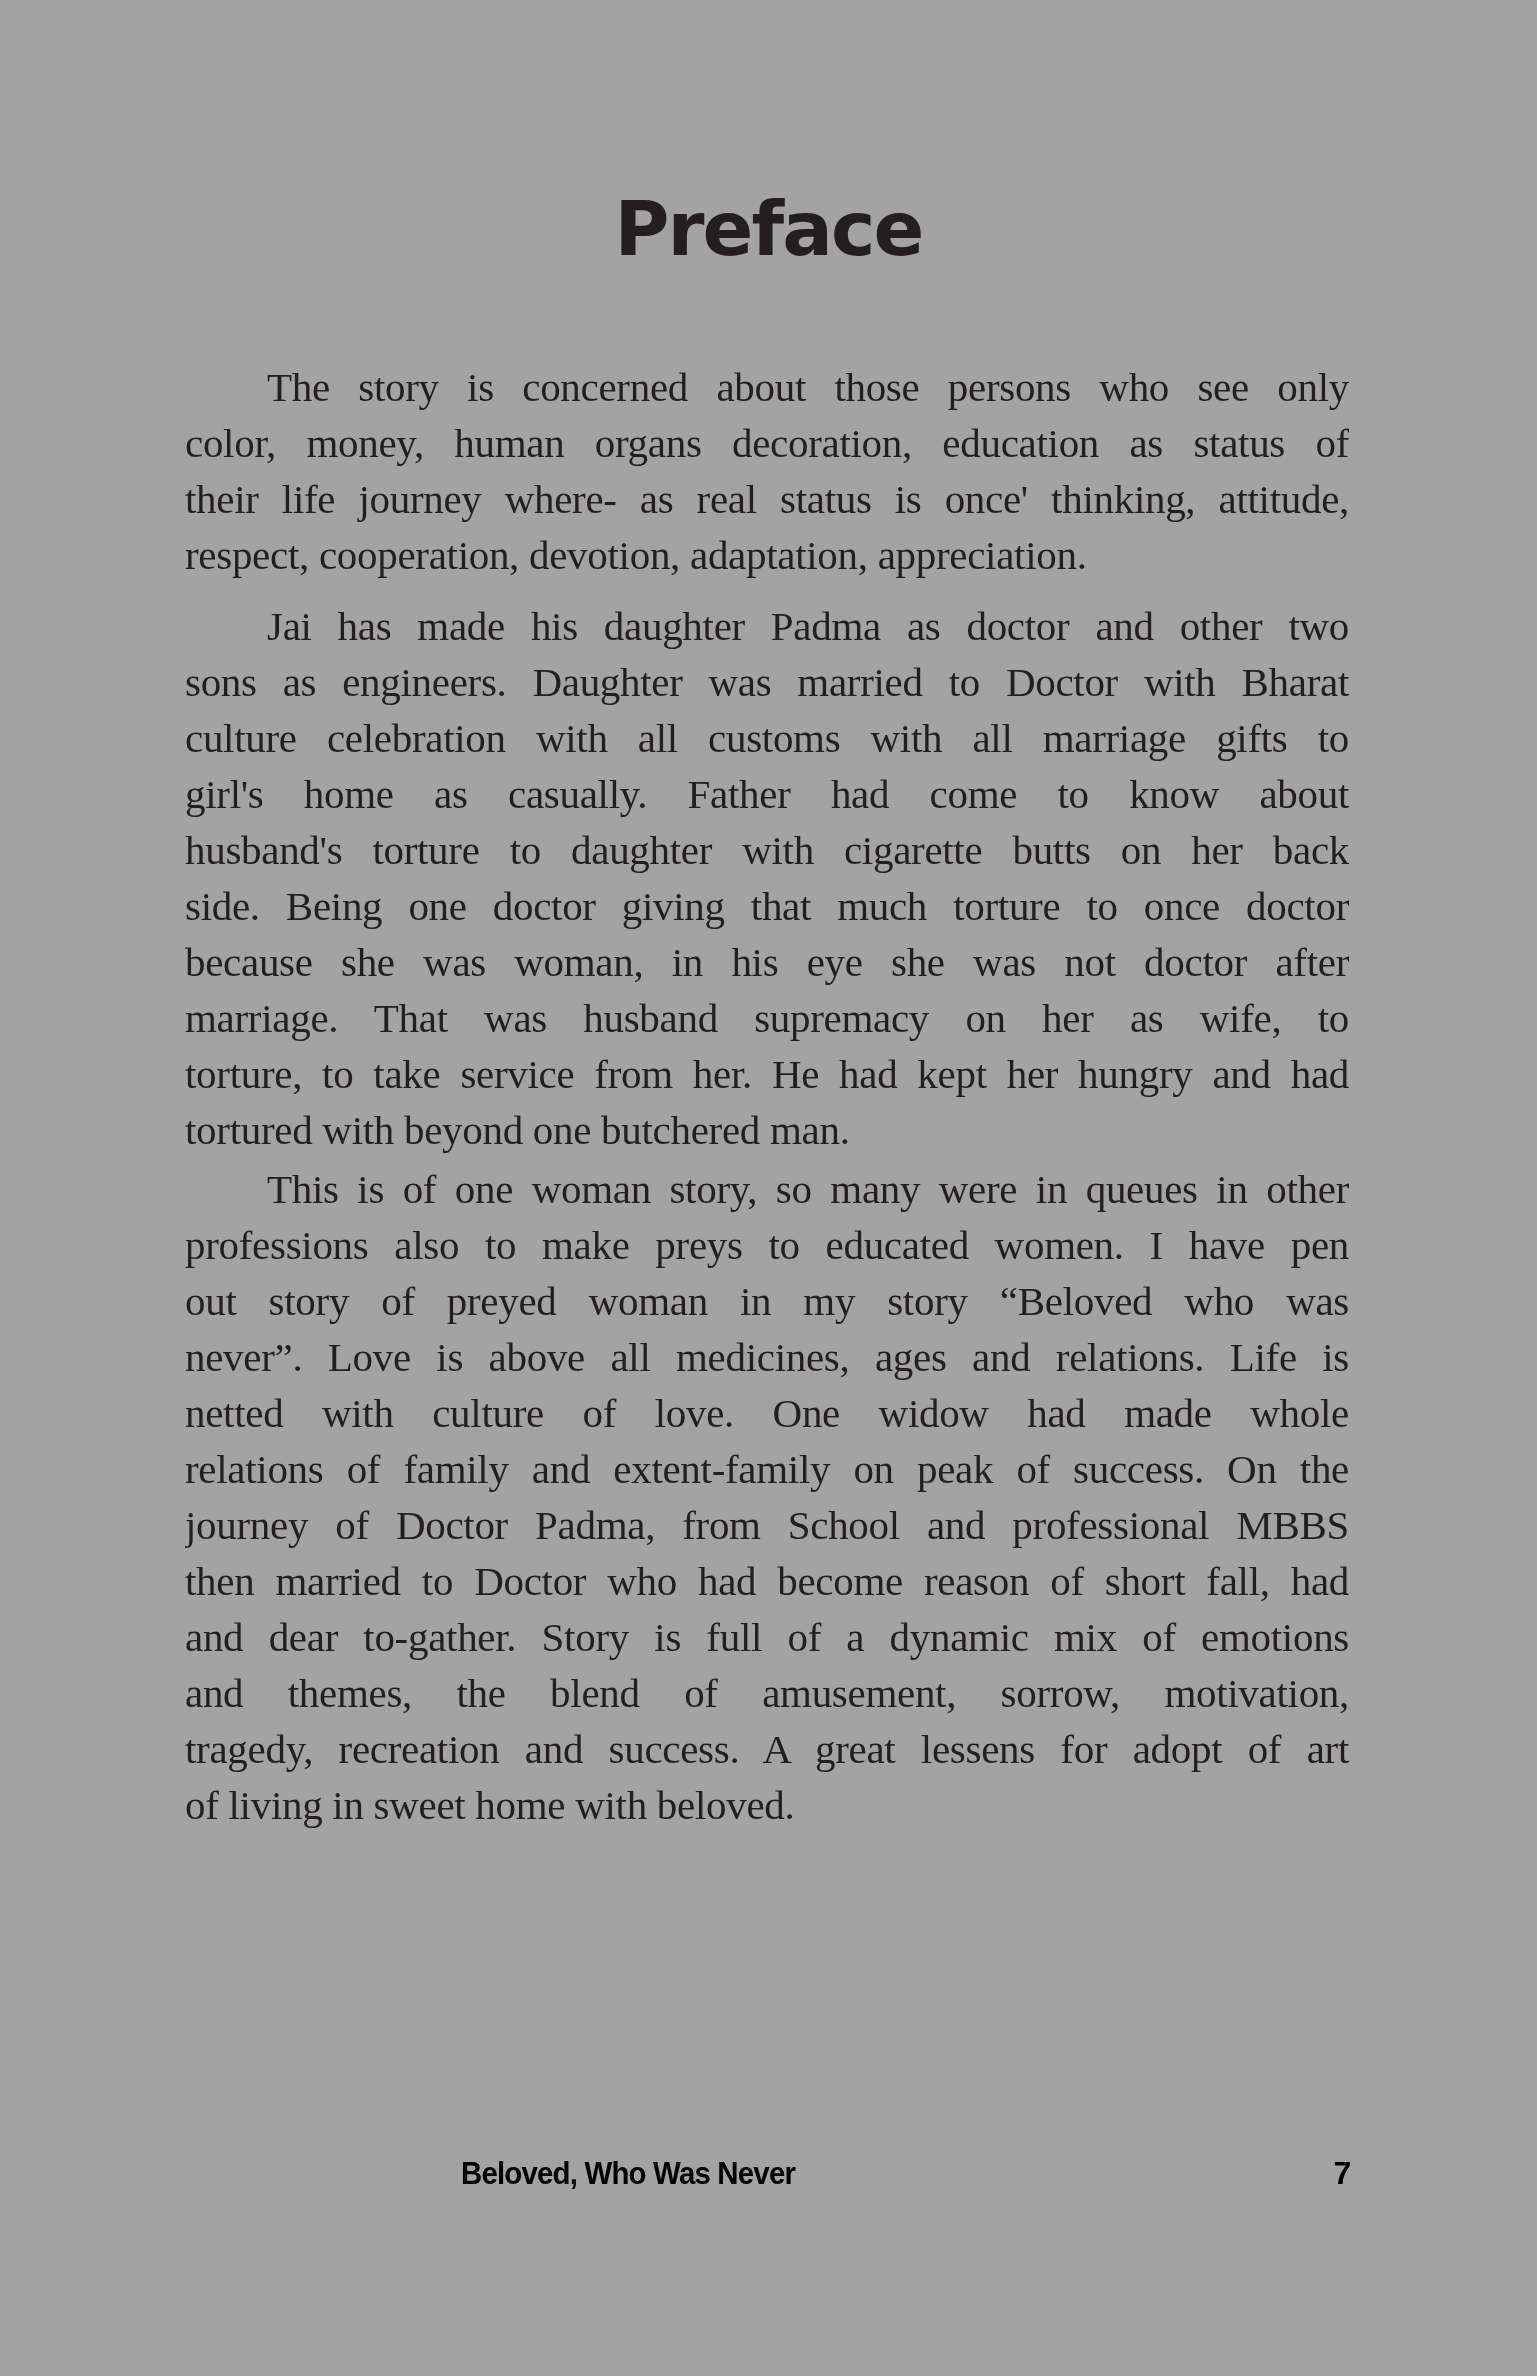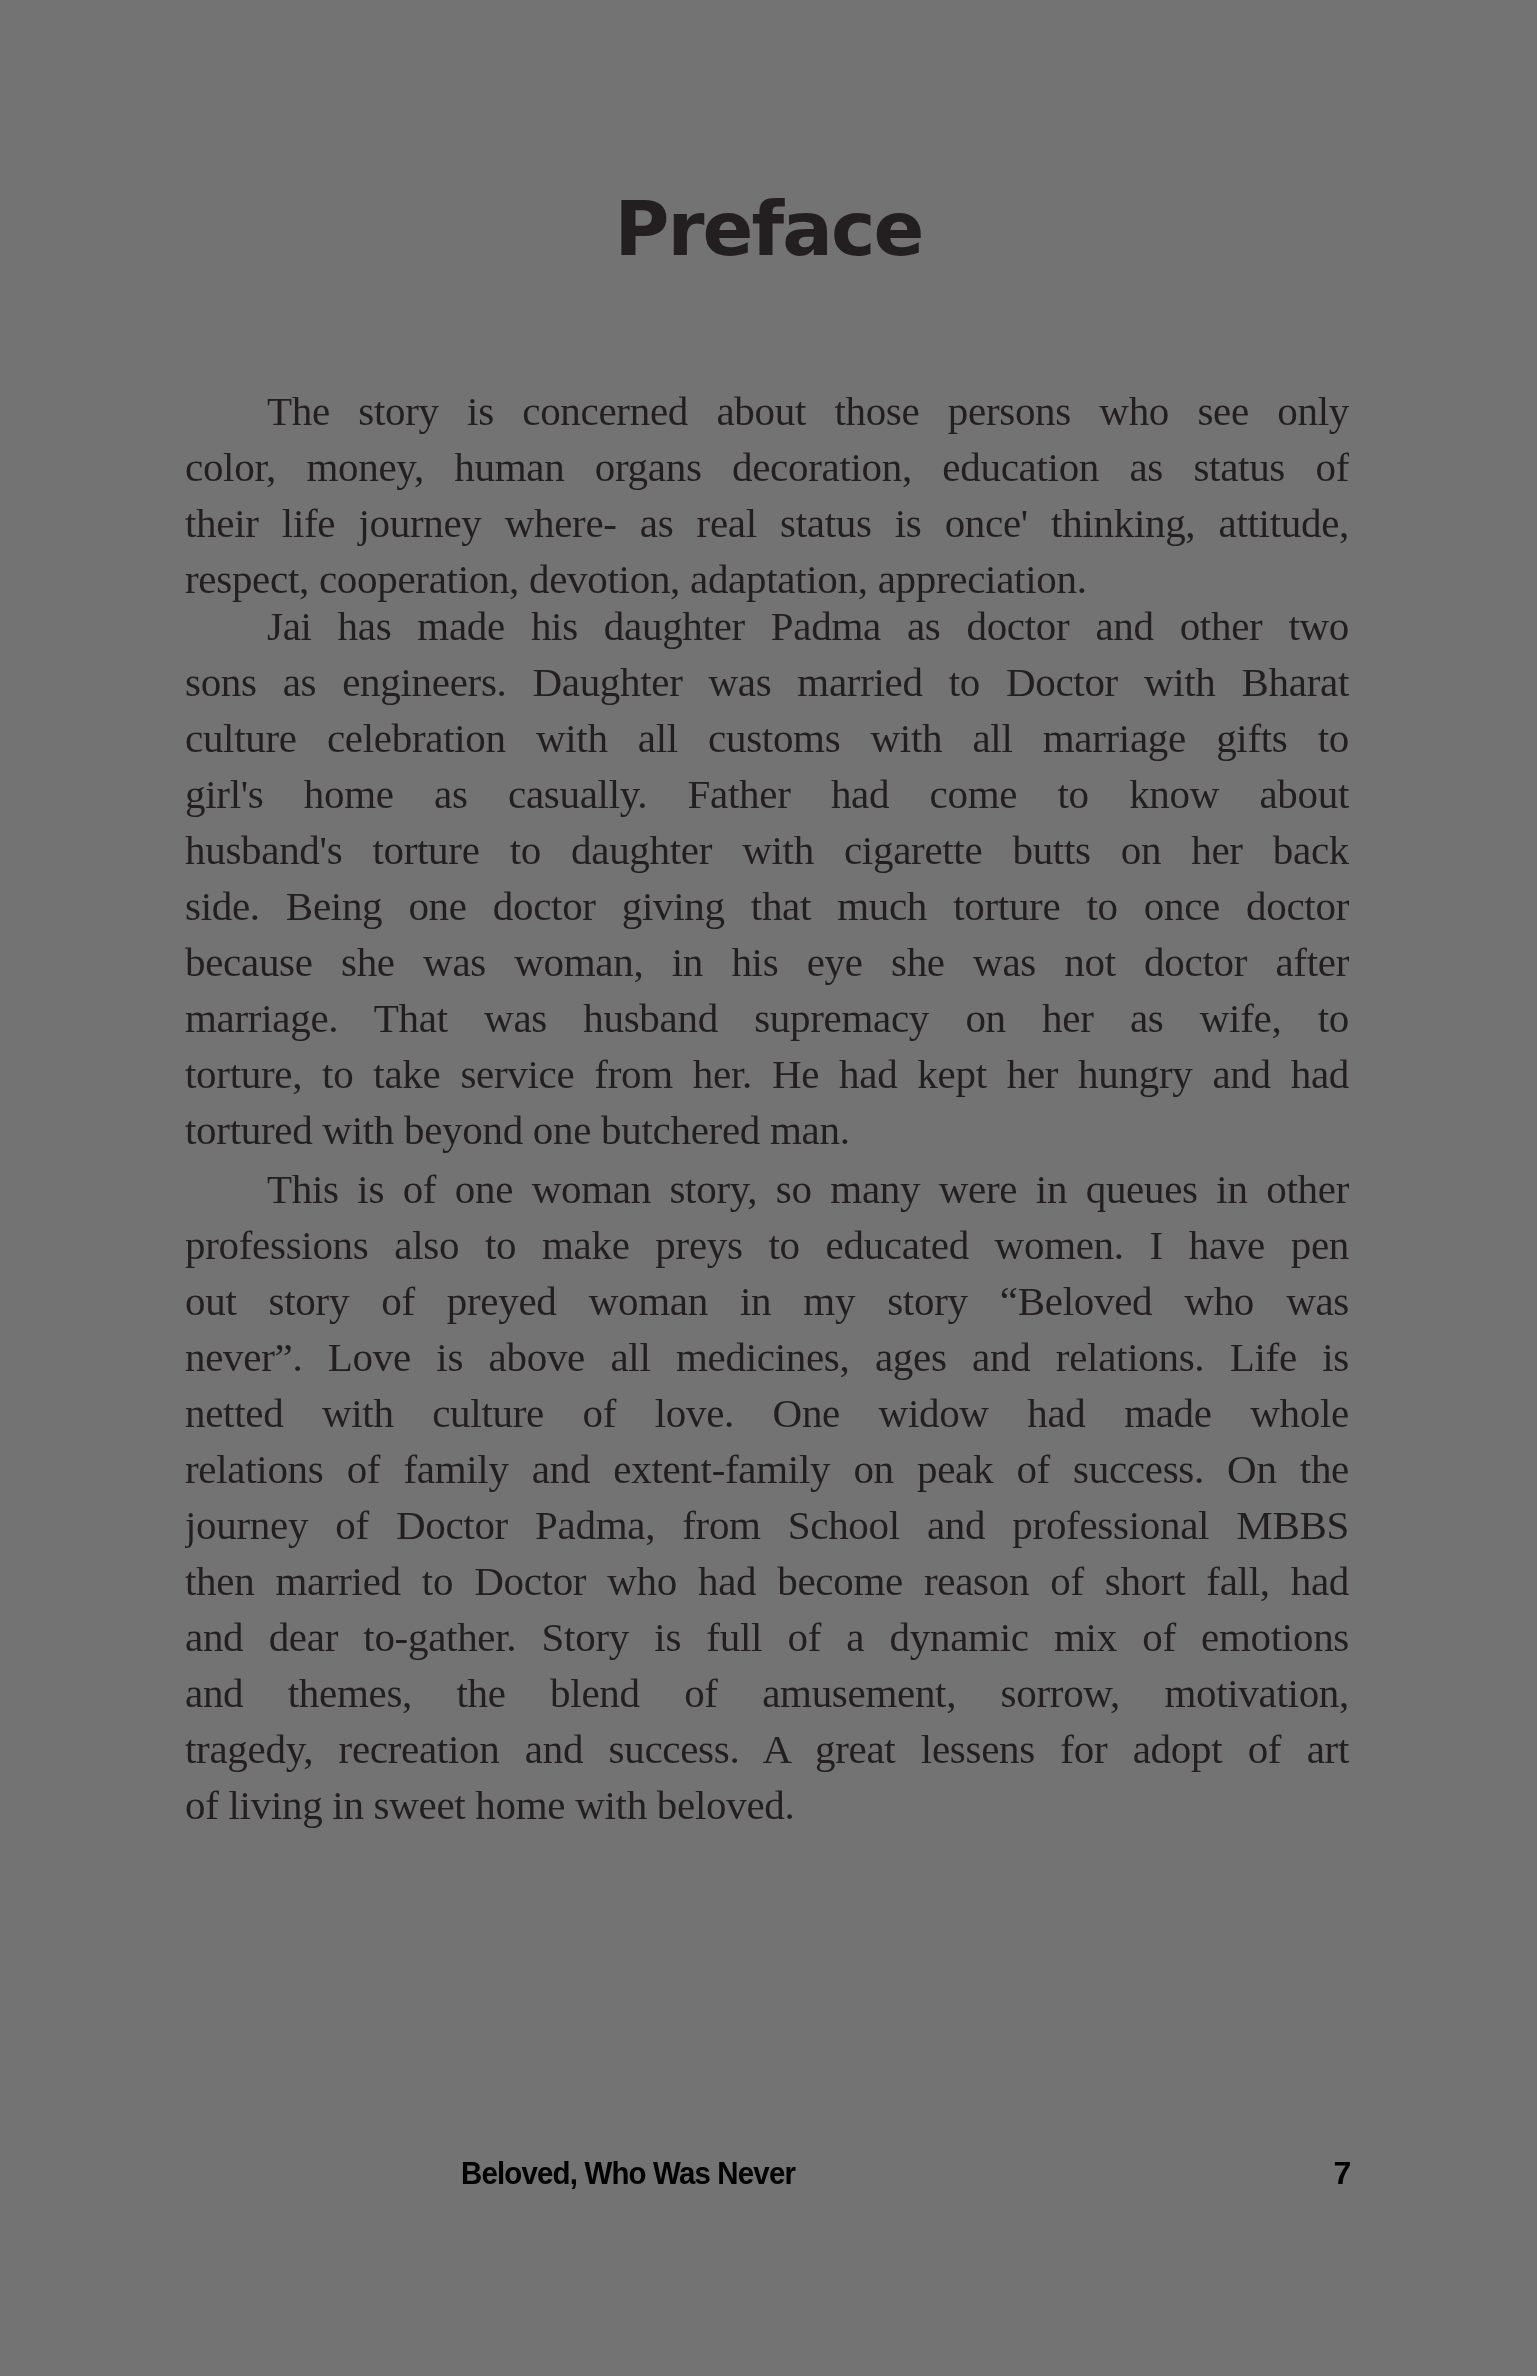--- a/index.html
+++ b/index.html
@@ -12,21 +12,21 @@
       height: 2376px;
       position: relative;
       overflow: hidden;
       color: #231f20;
     }
     .page {
       position: absolute;
       left: 0; top: 0;
       width: 1537px;
       height: 2376px;
-      background: #737373;
+      background: #a3a3a3;
     }
     .title {
       position: absolute;
       left: 0;
       width: 1537px;
       top: 183px;
       text-align: center;
       font-family: "DejaVu Sans", sans-serif;
       font-weight: bold;
       font-size: 75px;
@@ -54,21 +54,21 @@
       display: block;
       height: 56px;
       white-space: nowrap;
       text-align: justify;
       text-align-last: justify;
       white-space: normal;
       overflow: hidden;
     }
     .line.first { padding-left: 82px; }
     .line.last { text-align: center; text-align-last: left; }
-    .p1 { top: 359px; margin-top: 24px; }
+    .p1 { top: 359px; }
     .p2 { top: 598px; }
     .p3 { top: 1161px; }
     .footer-title {
       position: absolute;
       left: 461px;
       top: 2155px;
       font-family: "Liberation Sans", sans-serif;
       font-weight: bold;
       font-size: 32px;
       line-height: 37px;

